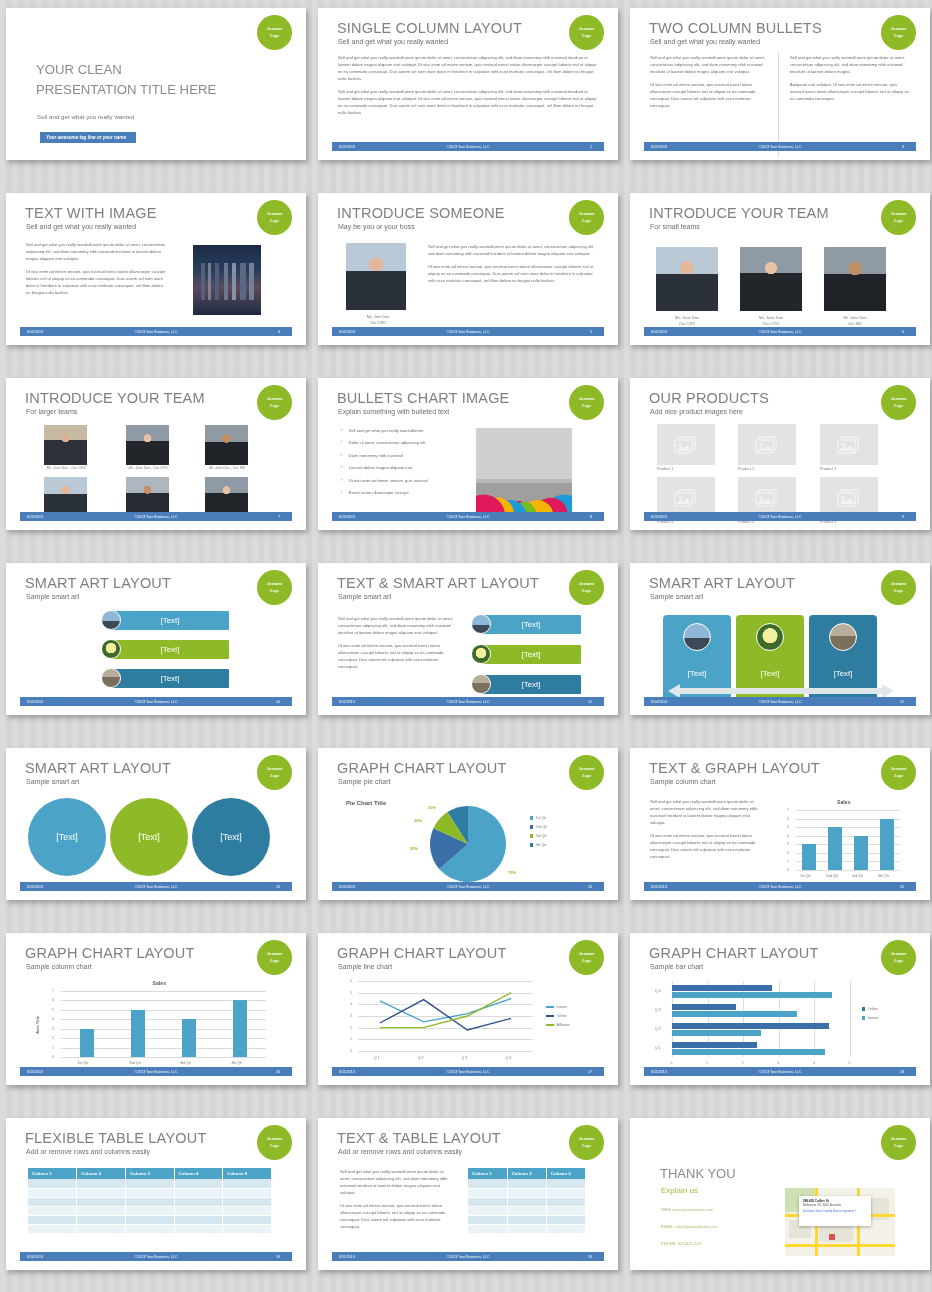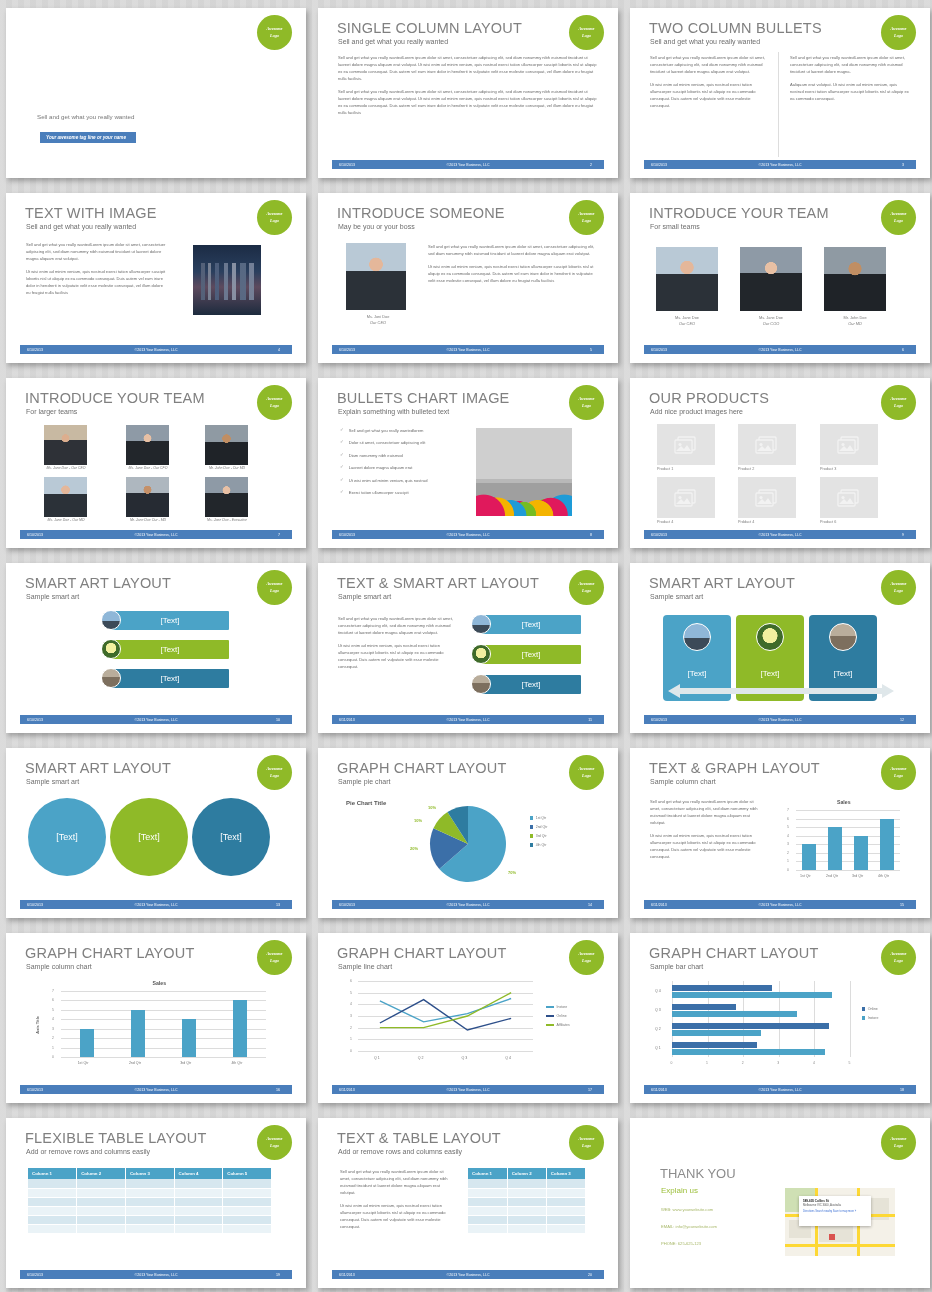--- a/index.html
+++ b/index.html
@@ -18,21 +18,21 @@
   .grid {
     position: relative;
     display: grid;
     grid-template-columns: repeat(3, 310px);
     grid-auto-rows: 183px;
     gap: 2px 2px;
     padding: 2px 1px;
   }
   .slide {
     position: relative;
-    width: 300px; height: 170px;
+    width: 300px; height: 152px;
     margin: 6px auto 0;
     background: #fff;
     box-shadow: 2px 3px 5px rgba(0,0,0,.28);
     overflow: hidden;
     padding-left: 32px;
   }
   
   .logo {
     position: absolute; top: 7px; right: 14px;
     width: 35px; height: 35px; border-radius: 50%;
@@ -231,20 +231,21 @@
 </head>
 <body>
 
 <div class="bg-texture"></div>
 <div class="grid" id="grid">
     <div class="slide">
       <div class="logo">
     <span>Awesome</span>
     <span>Logo</span>
   </div>
+  <div class="s1-title">YOUR CLEAN<br>PRESENTATION TITLE HERE</div>
   <div class="s1-sub">Sell and get what you really wanted</div>
   <div class="s1-tag">Your awesome tag line or  your name</div>
     </div>
     <div class="slide">
       <div class="logo">
     <span>Awesome</span>
     <span>Logo</span>
   </div>
       <div class="title">SINGLE COLUMN LAYOUT</div>
   <div class="subtitle">Sell and get what you really wanted</div>

